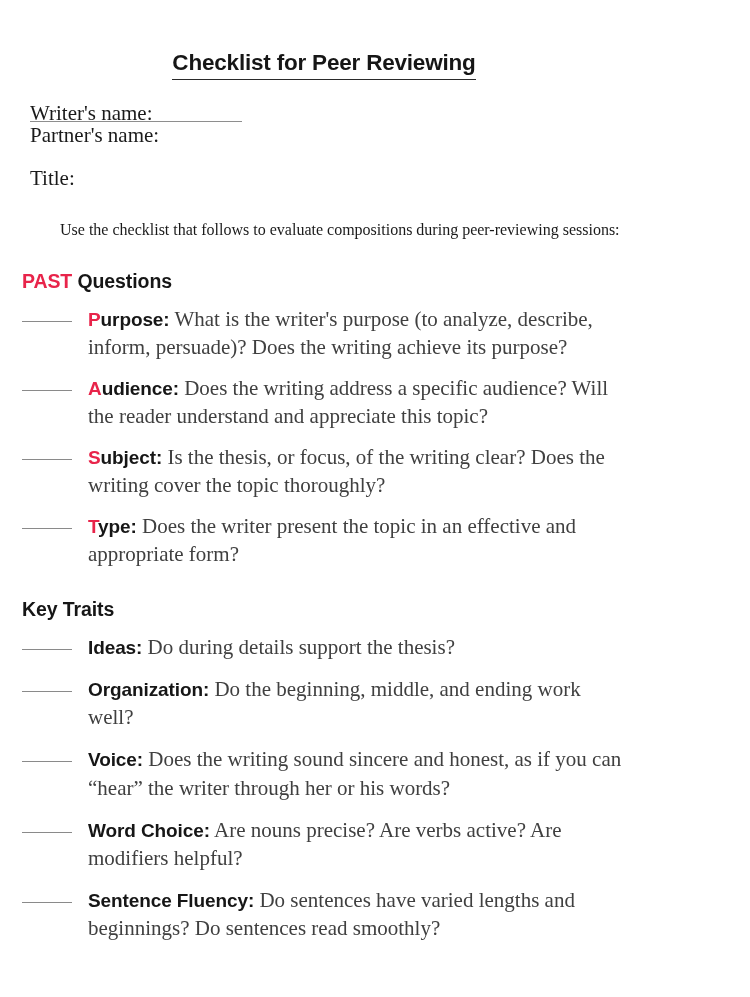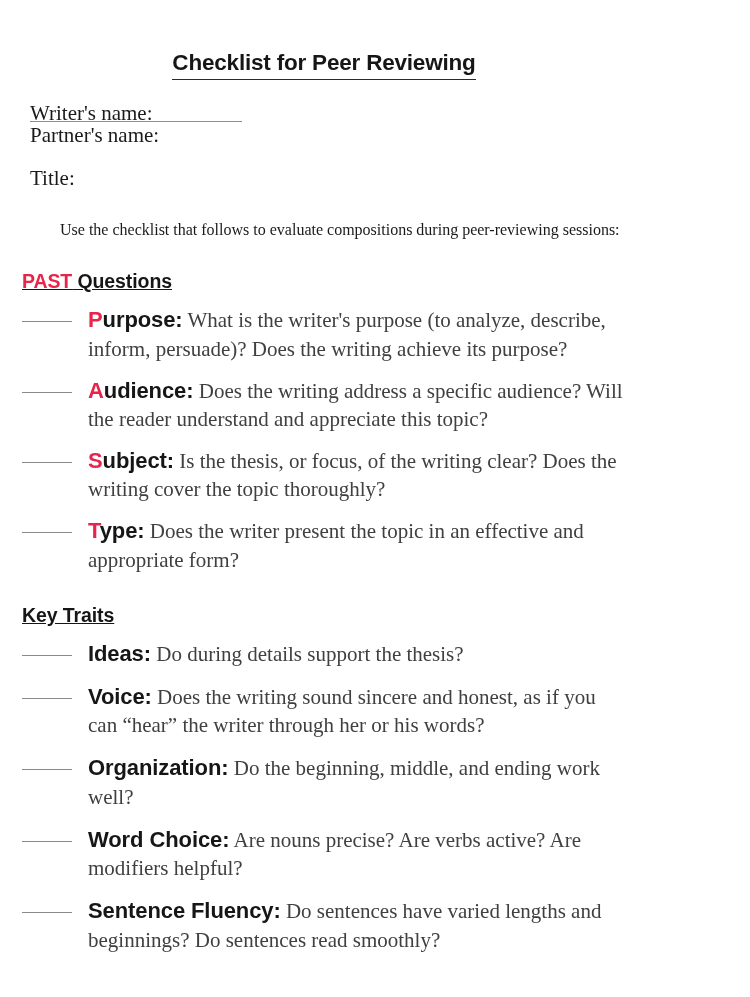--- a/index.html
+++ b/index.html
@@ -83,21 +83,20 @@
 
   
   .section-head {
     font-family: "Liberation Sans", sans-serif;
     font-weight: bold;
     font-size: 19.5px;
     color: #161616;
     margin-top: 30px;
     margin-bottom: 12px;
     letter-spacing: -0.1px;
-    text-decoration: underline;
   }
   .section-head .accent {
     color: #e8244a;
   }
 
   
   .check-list {
     margin: 0;
     padding: 0;
     list-style: none;
@@ -114,21 +113,21 @@
     position: absolute;
     left: 0;
     top: 16px;
     width: 50px;
     border-bottom: 1.3px solid #8a8a8a;
     height: 0;
   }
   .item-label {
     font-family: "Liberation Sans", sans-serif;
     font-weight: bold;
-    font-size: 22px;
+    font-size: 19px;
     color: #161616;
     letter-spacing: -0.1px;
   }
   .item-label .accent {
     color: #e8244a;
   }
   .item-text {
     font-family: "Liberation Serif", serif;
     font-size: 21px;
     color: #404040;
@@ -207,32 +206,32 @@
     <ul class="check-list traits-list">
 
       <li class="check-item">
         <span class="check-blank"></span>
         <span class="item-label"><span class="accent"></span><span>Ideas:</span></span> 
         <span class="item-text">Do during details support the thesis?</span>
       </li>
 
       <li class="check-item">
         <span class="check-blank"></span>
+        <span class="item-label"><span class="accent"></span><span>Organization:</span></span> 
+        <span class="item-text">Do the beginning, middle, and ending work well?</span>
+      </li>
+
+      <li class="check-item">
+        <span class="check-blank"></span>
         <span class="item-label"><span class="accent"></span><span>Voice:</span></span> 
         <span class="item-text">Does the writing sound sincere and honest, as if you can “hear” the writer through her or his words?</span>
       </li>
 
       <li class="check-item">
         <span class="check-blank"></span>
-        <span class="item-label"><span class="accent"></span><span>Organization:</span></span> 
-        <span class="item-text">Do the beginning, middle, and ending work well?</span>
-      </li>
-
-      <li class="check-item">
-        <span class="check-blank"></span>
         <span class="item-label"><span class="accent"></span><span>Word Choice:</span></span> 
         <span class="item-text">Are nouns precise? Are verbs active? Are modifiers helpful?</span>
       </li>
 
       <li class="check-item">
         <span class="check-blank"></span>
         <span class="item-label"><span class="accent"></span><span>Sentence Fluency:</span></span> 
         <span class="item-text">Do sentences have varied lengths and beginnings? Do sentences read smoothly?</span>
       </li>
 

